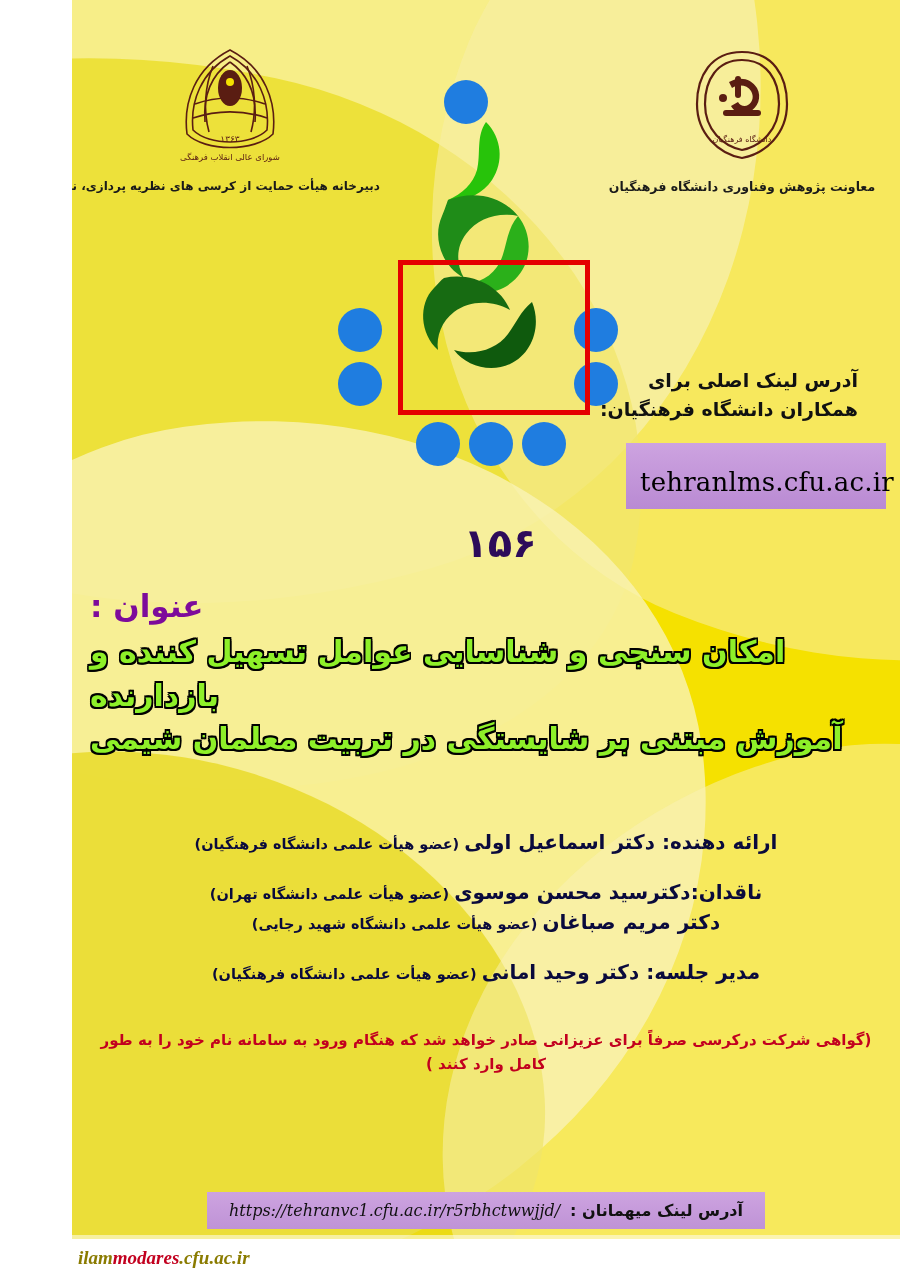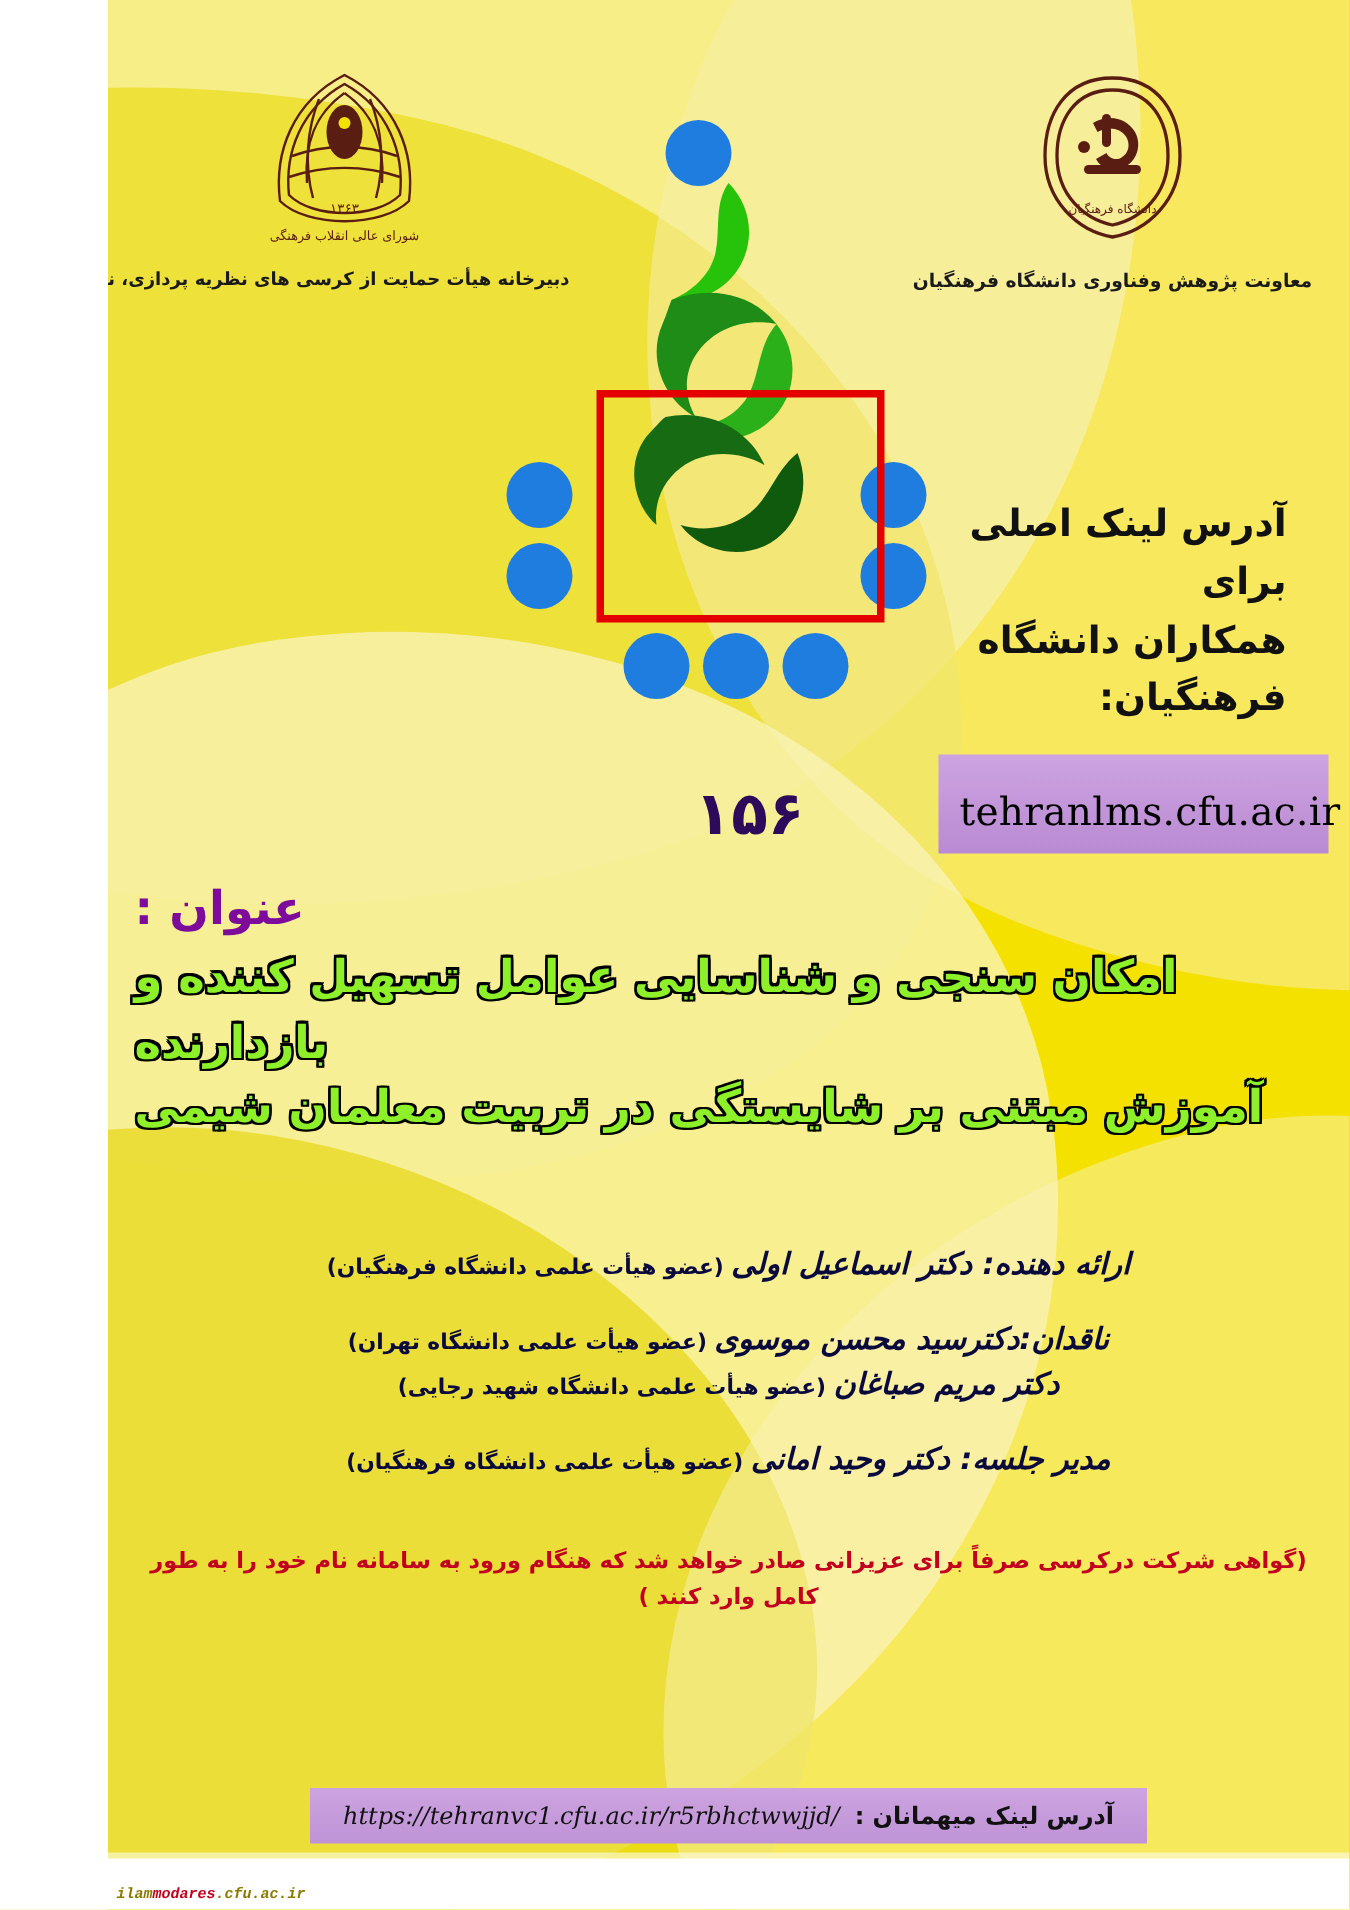--- a/index.html
+++ b/index.html
@@ -148,25 +148,26 @@
 
   
   .mainlink-wrap {
     position: absolute;
     right: 14px;
     top: 330px;
     width: 300px;
     text-align: right;
   }
   .mainlink-label {
-    font-size: 25px;
+    font-size: 19px;
     font-weight: bold;
     color: #111;
     line-height: 1.55;
     padding-right: 28px;
+    margin-top: 36px;
   }
   .mainlink-box {
     margin-top: 18px;
     background: #c9a0dc;
     background: linear-gradient(180deg,#cda3e0 0%, #b98ad3 100%);
     padding: 24px 14px 12px 14px;
     display: block;
     width: 260px;
     margin-right: 0;
     box-sizing: border-box;
@@ -221,21 +222,20 @@
     position: absolute;
     top: 830px;
     left: 30px; right: 30px;
     text-align: center;
     color: #0a0a3c;
   }
   .person-row { margin-bottom: 14px; }
   .person-strong {
     font-size: 20px;
     font-weight: bold;
-    font-style: italic;
   }
   .person-affil {
     font-size: 14.5px;
     font-weight: bold;
   }
   .row-gap-small { margin-bottom: 6px; }
   .spacer-12 { height: 12px; }
 
   
   .note {
@@ -293,24 +293,24 @@
     color: #111;
     white-space: nowrap;
   }
 
   
   .watermark {
     position: absolute;
     left: 6px;
     bottom: 4px;
     direction: ltr;
-    font-family: Liberation Mono, monospace;
+    font-family: Liberation Serif, serif;
     font-style: italic;
     font-weight: bold;
-    font-size: 10px;
+    font-size: 19px;
     color: #8a7b00;
     margin-top: 35px;
   }
   .watermark .hl { color: #c2001f; }
 </style>
 </head>
 <body>
 
 <div class="poster">
 

